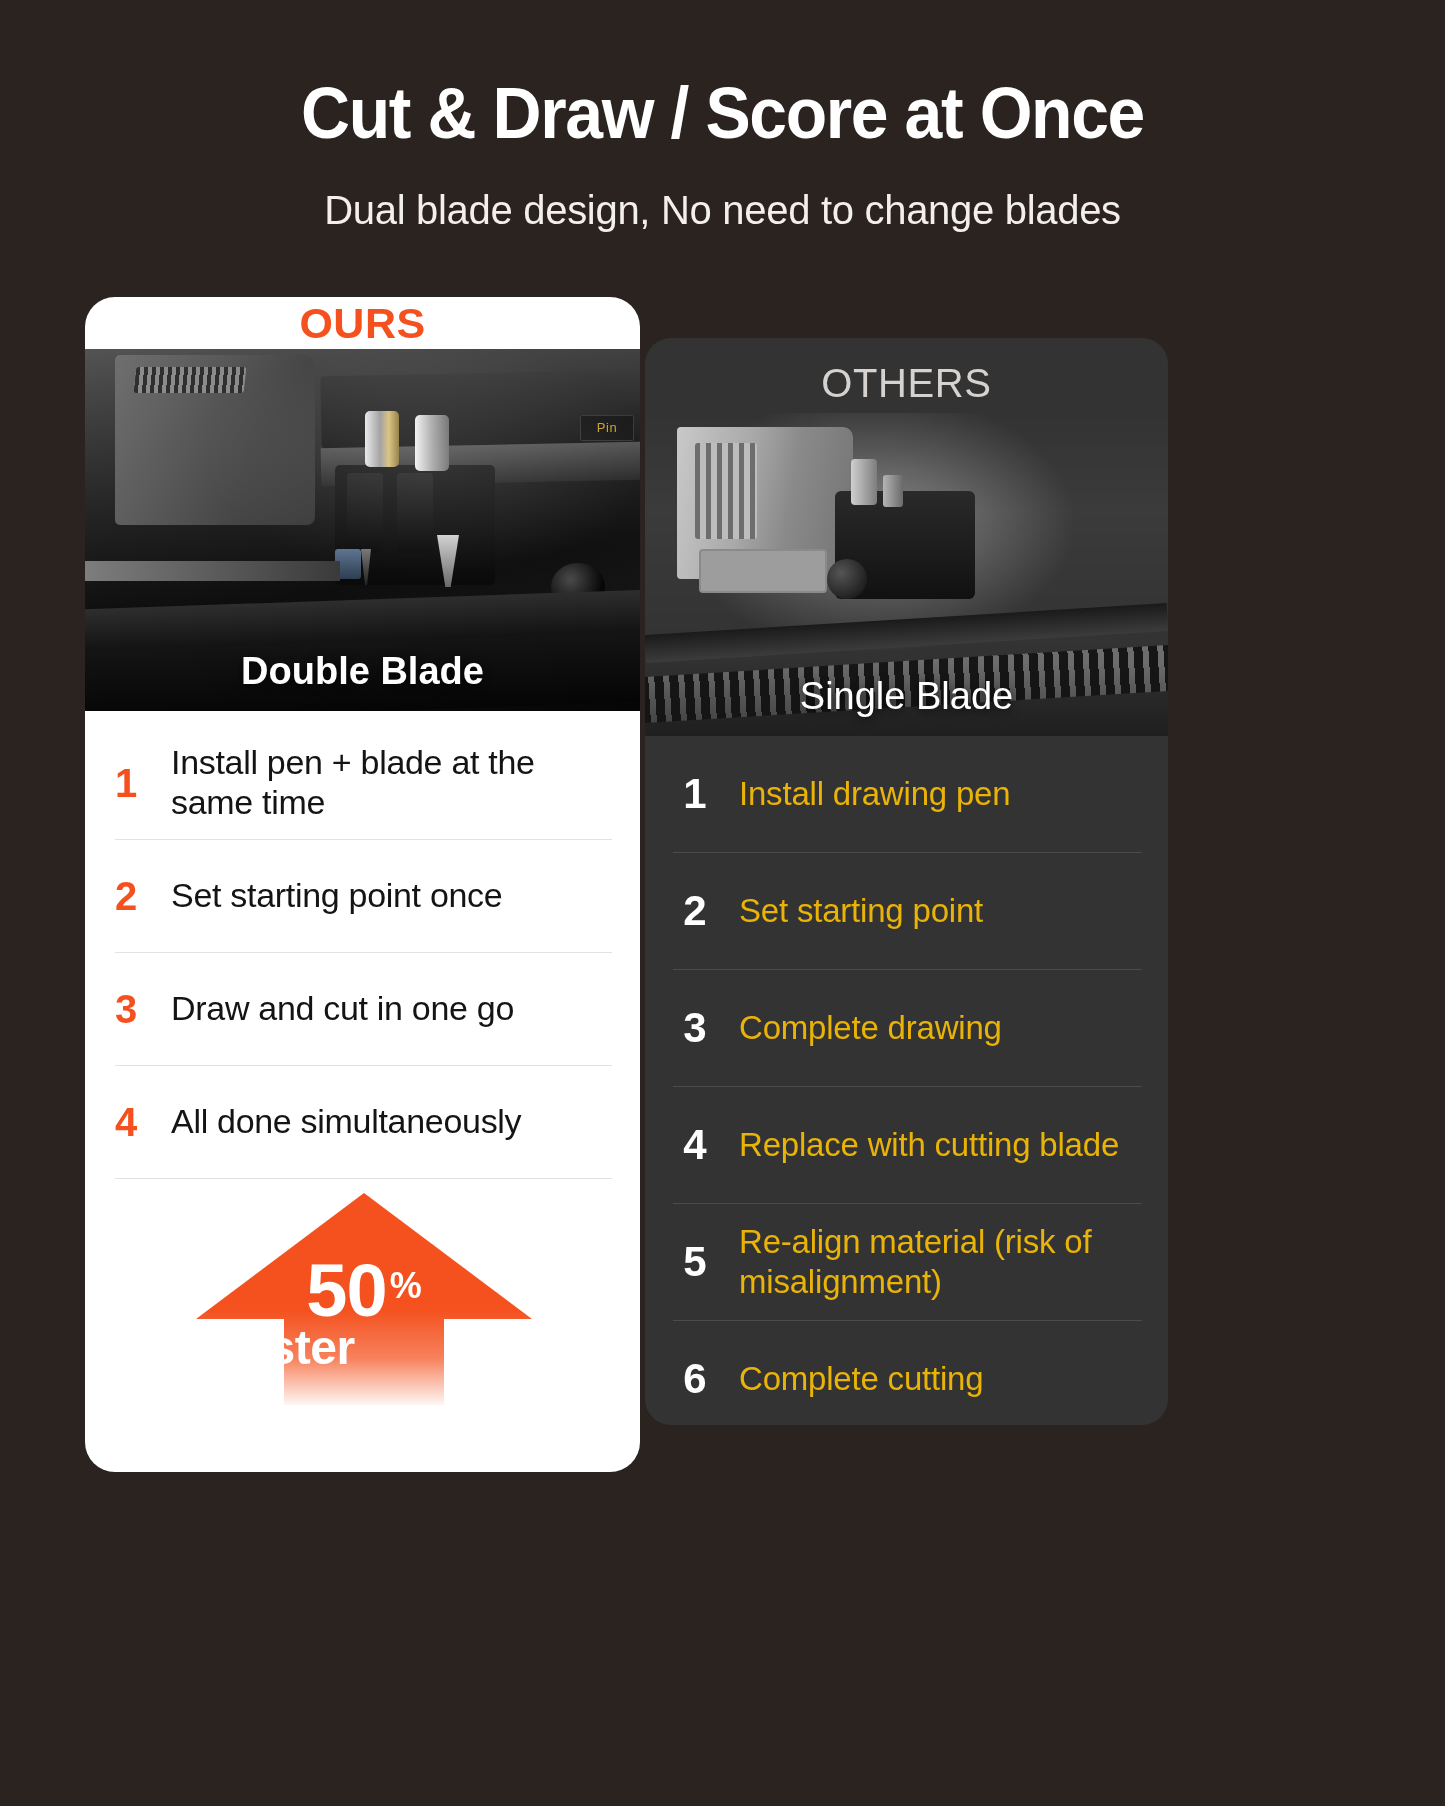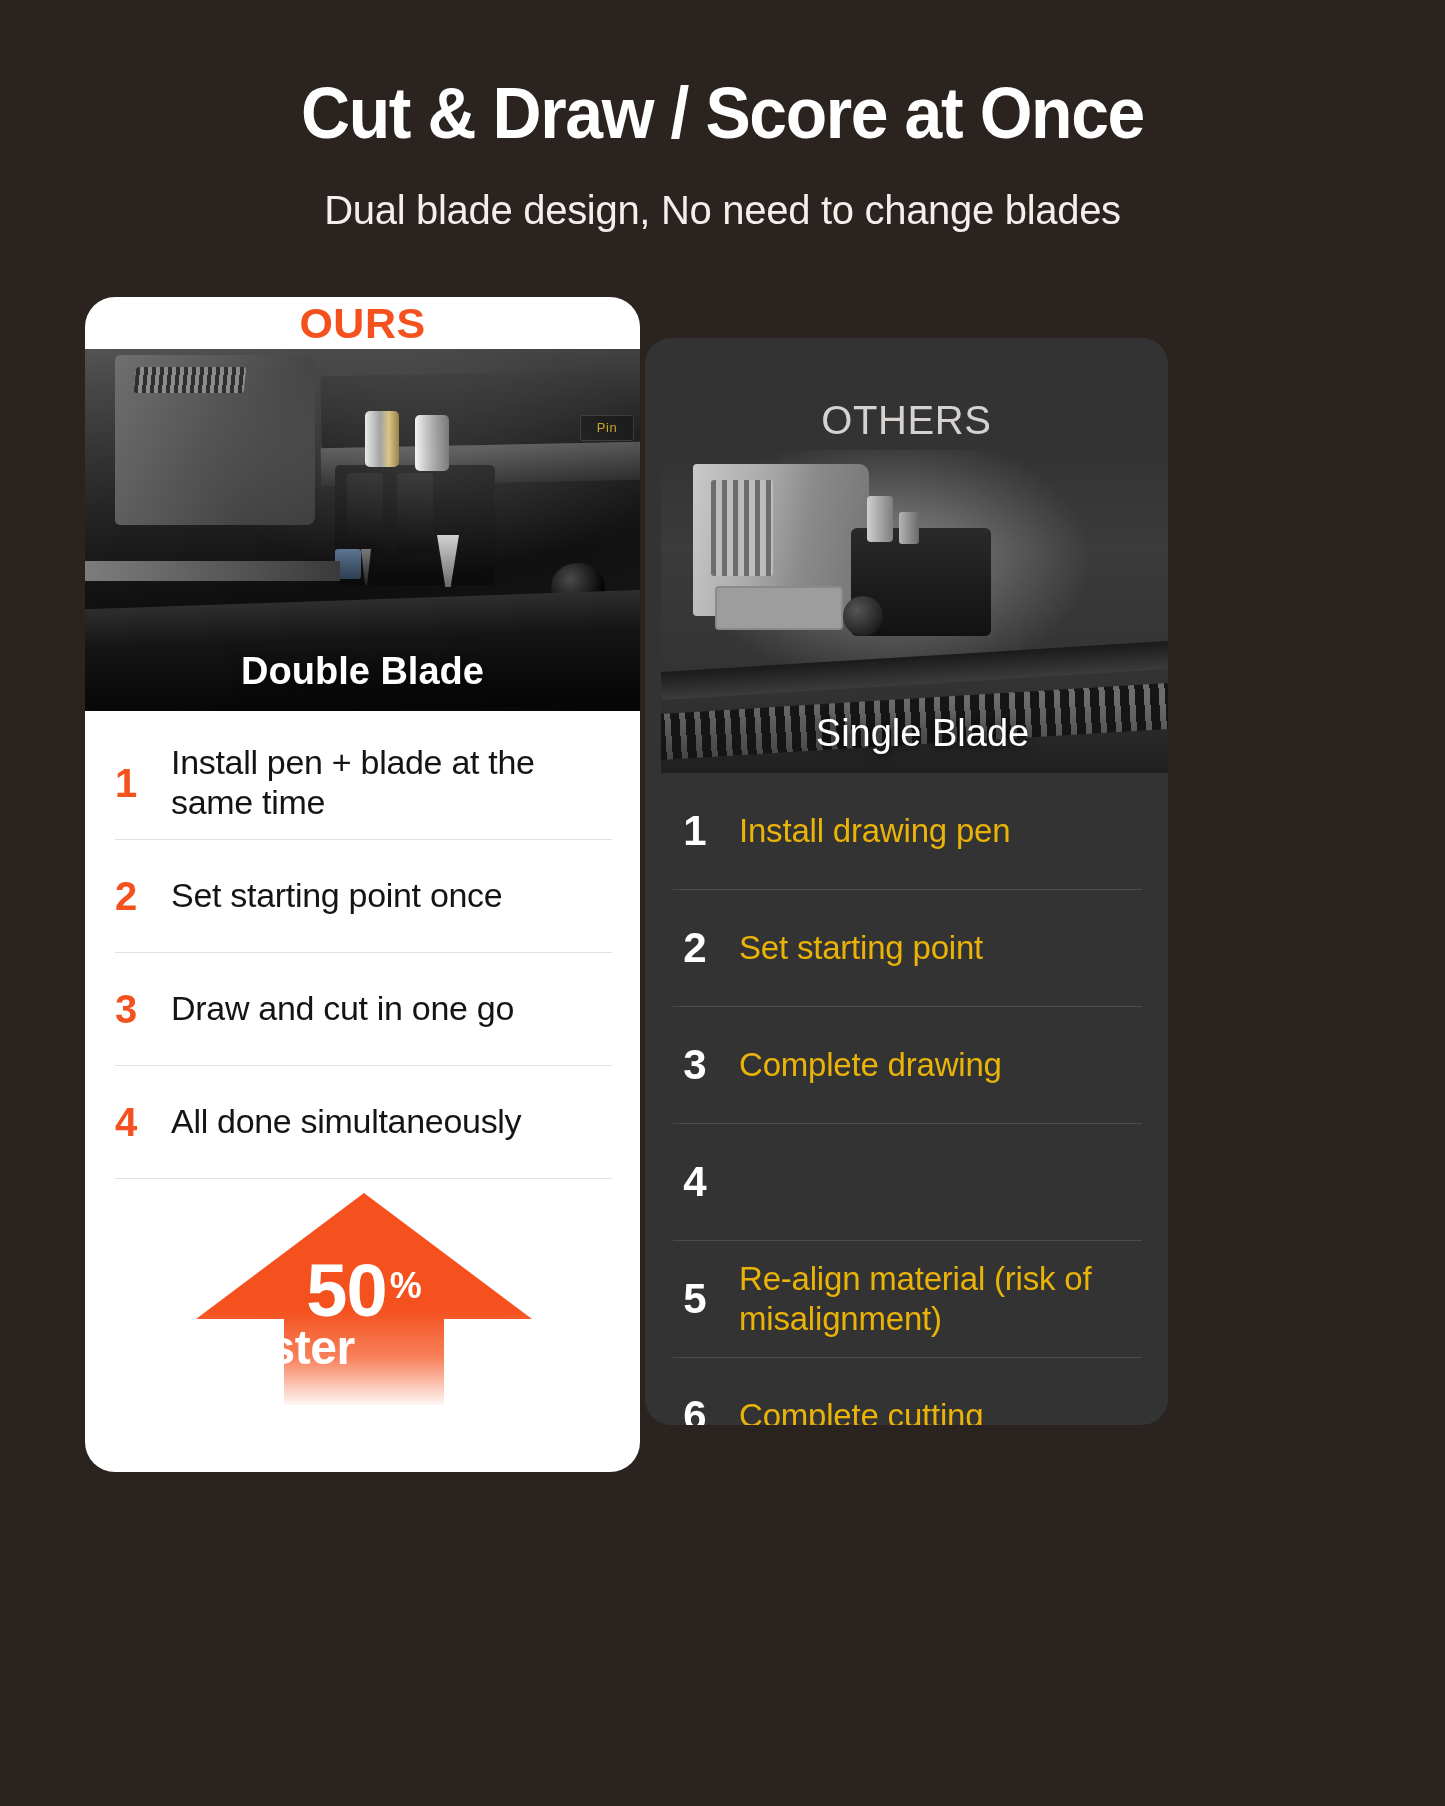--- a/index.html
+++ b/index.html
@@ -36,33 +36,32 @@
     position:absolute;left:645px;top:338px;
     width:523px;height:1087px;
     background:#333333;
     border-radius:26px;
     overflow:hidden;
     z-index:1;
   }
   .others-head{
     height:59px;
     display:flex;align-items:center;justify-content:center;
-    padding-top:53px;box-sizing:content-box;
+    padding-top:16px;box-sizing:content-box;
   }
   .others-head-txt{
     font-size:40px;font-weight:400;color:#d6d2cf;letter-spacing:0.6px;
   }
   .others-photo{
     position:relative;height:323px;width:100%;
     background:
       linear-gradient(180deg,rgba(0,0,0,.18),rgba(0,0,0,.05) 30%,rgba(0,0,0,.28) 100%),
       radial-gradient(ellipse 200px 130px at 44% 34%, #8e8e8e 0%, #6d6d6d 45%, #3e3e3e 100%),
       linear-gradient(175deg,#e9e9e9 0%,#d4d4d4 26%,#9a9a9a 41%,#5e5e5e 58%,#2e2e2e 74%,#6b6b6b 86%,#cfcfcf 100%);
     overflow:hidden;
-    margin-left:16px;
   }
   .op-head{
     position:absolute;left:32px;top:14px;width:176px;height:152px;
     background:linear-gradient(100deg,#c9c9c9 0%,#a9a9a9 38%,#8a8a8a 62%,#737373 100%);
     border-radius:4px 10px 6px 4px;
   }
   .op-vent{position:absolute;left:18px;top:16px;width:62px;height:96px;
     background:repeating-linear-gradient(90deg,#6d6d6d 0 5px,#bdbdbd 5px 11px);
     border-radius:3px;}
   .op-plate{position:absolute;left:22px;top:122px;width:124px;height:40px;
@@ -272,20 +271,21 @@
       <div class="o-row">
         <span class="o-num">2</span>
         <span class="o-txt">Set starting point</span>
       </div>
       <div class="o-row">
         <span class="o-num">3</span>
         <span class="o-txt">Complete drawing</span>
       </div>
       <div class="o-row">
         <span class="o-num">4</span>
+        <span class="o-txt">Replace with cutting blade</span>
       </div>
       <div class="o-row">
         <span class="o-num">5</span>
         <span class="o-txt">Re-align material (risk of misalignment)</span>
       </div>
       <div class="o-row">
         <span class="o-num">6</span>
         <span class="o-txt">Complete cutting</span>
       </div>
 

